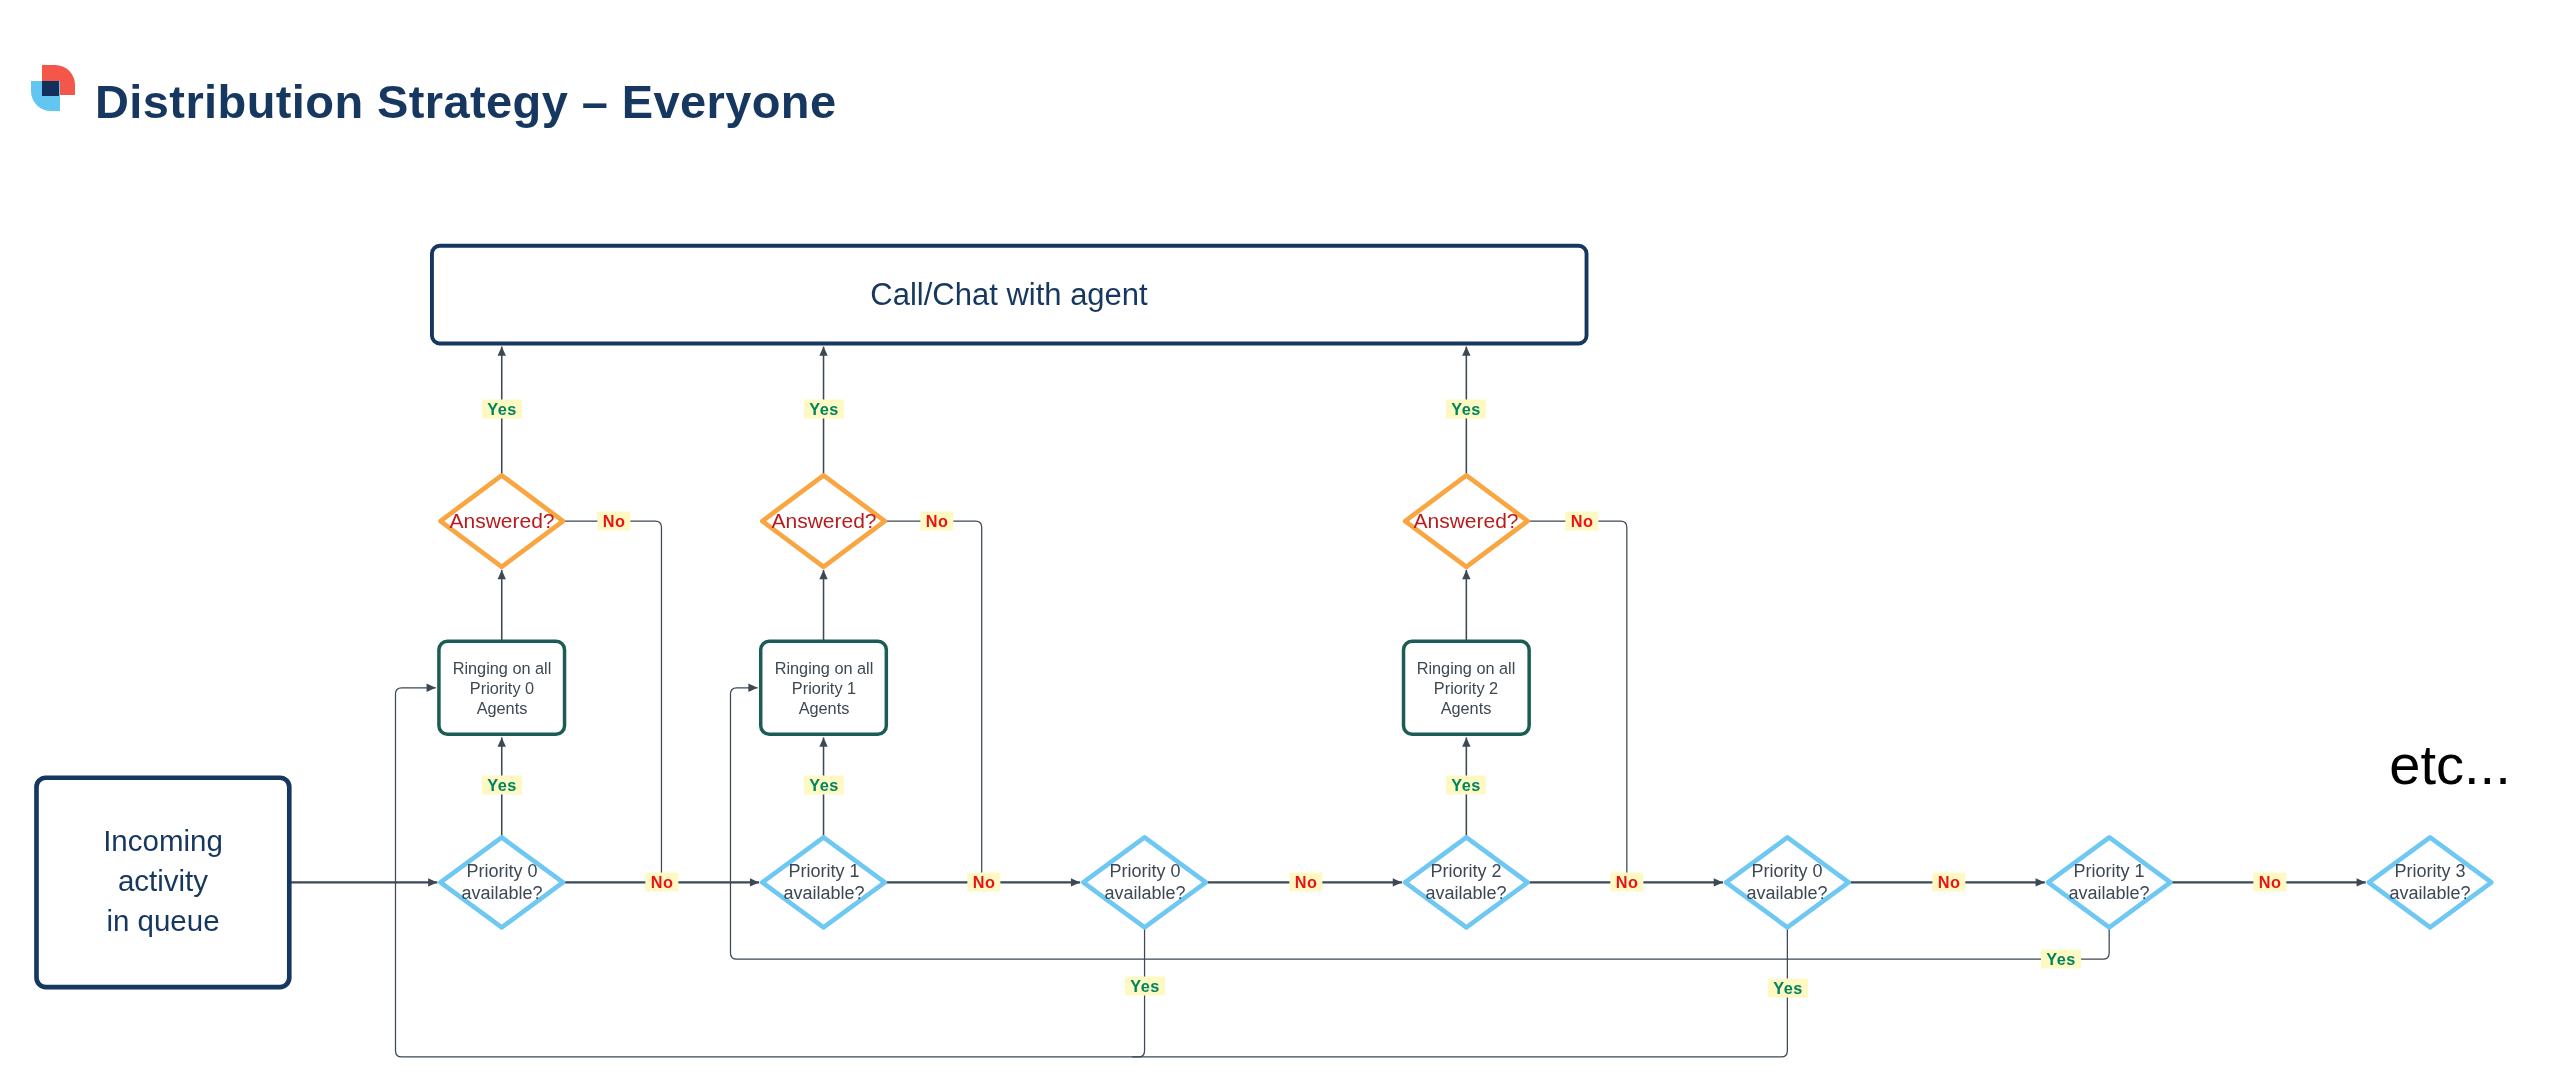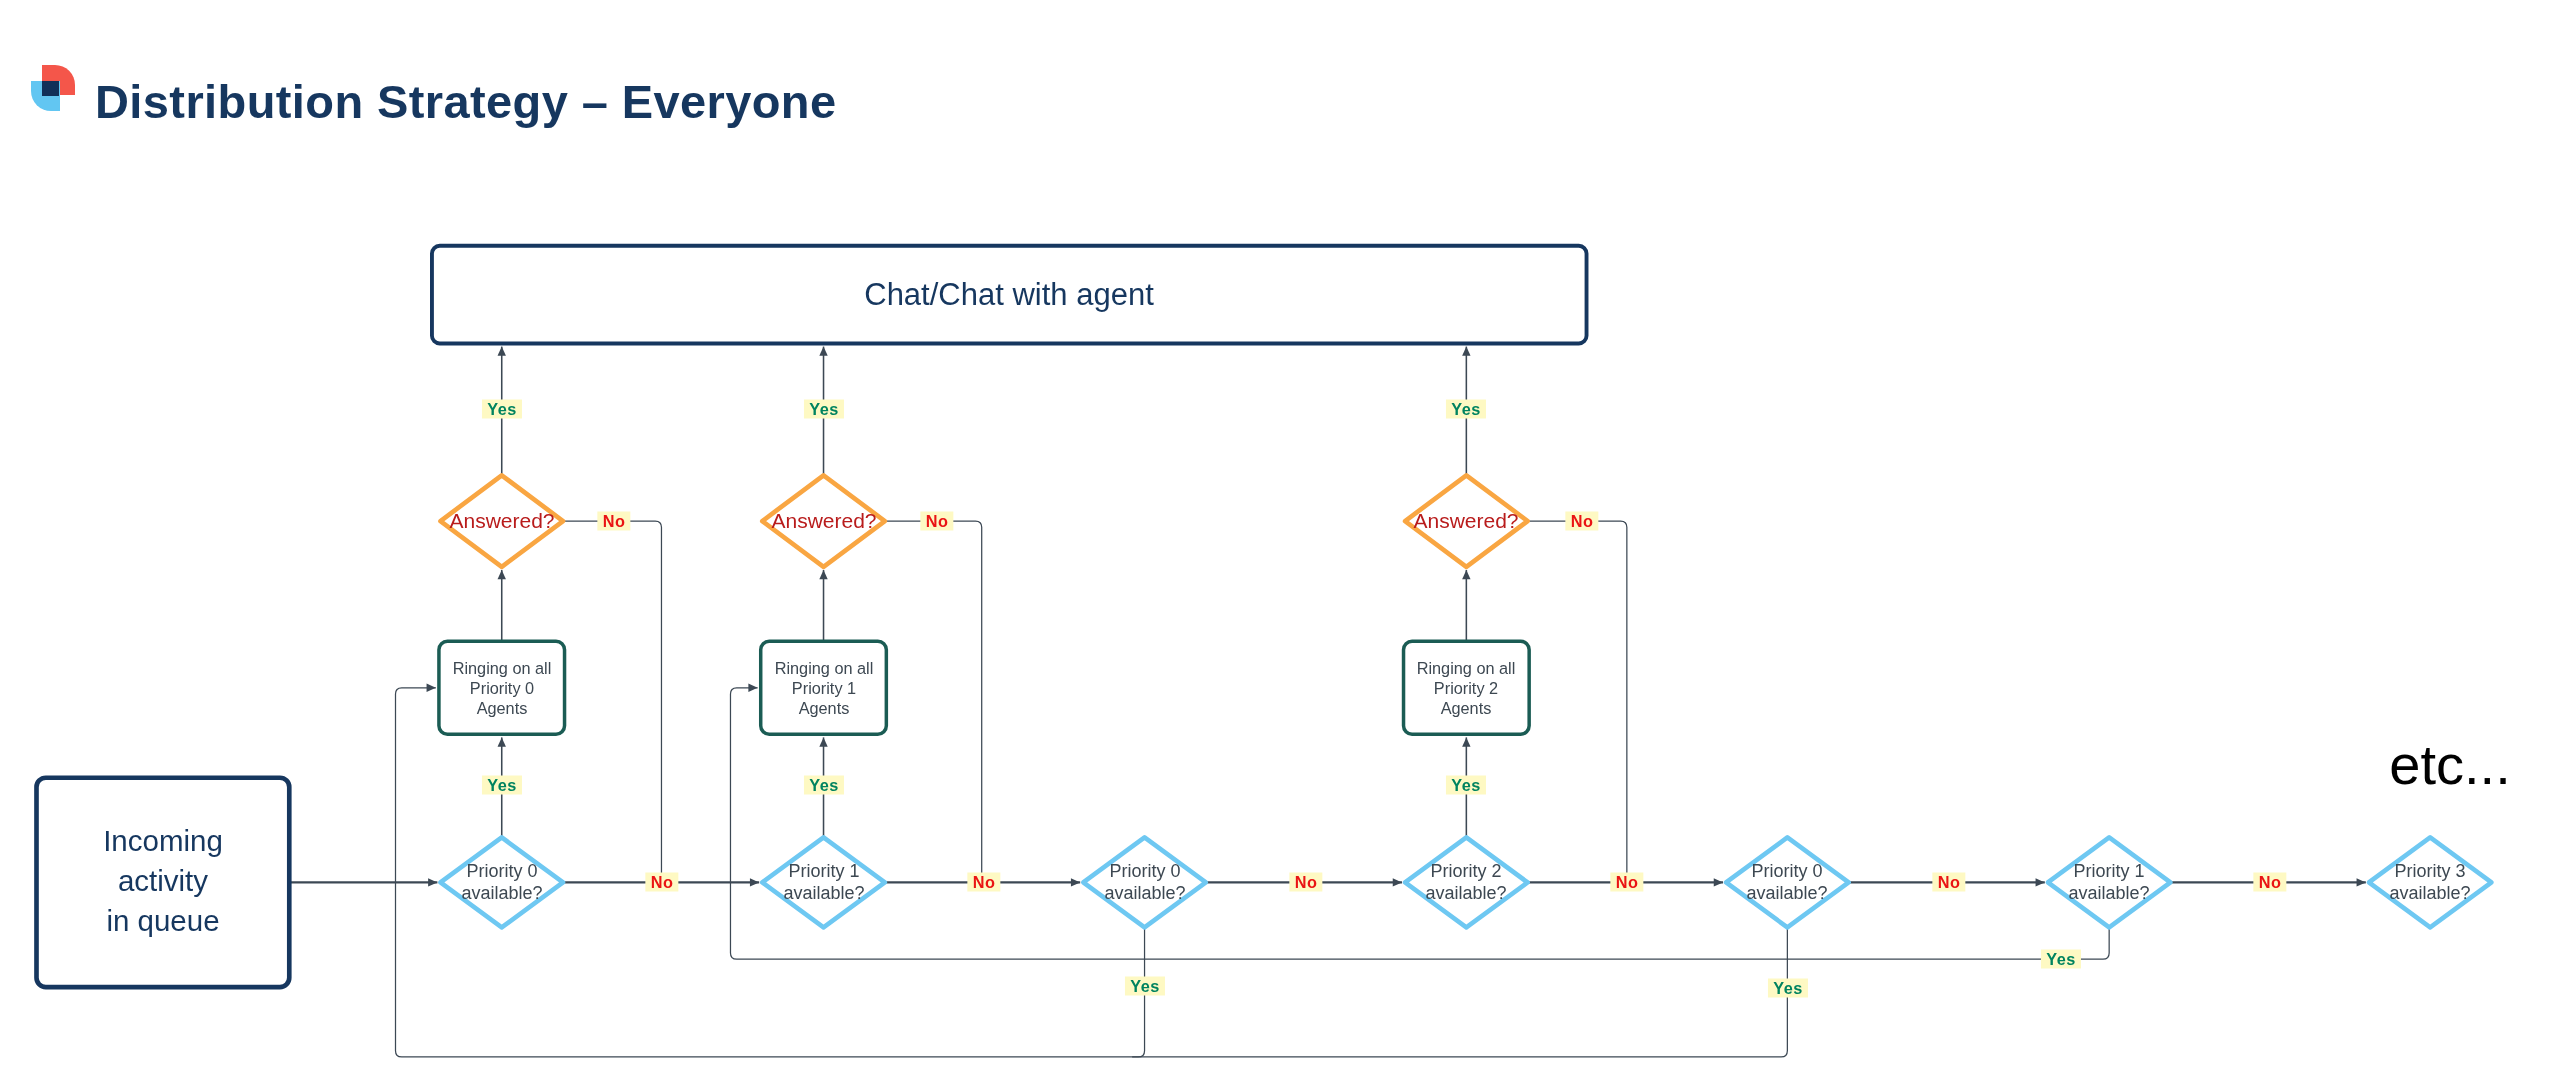--- a/index.html
+++ b/index.html
@@ -93,21 +93,21 @@
   </g>
 </svg>
 
 <div class="logo">
   <div class="red"></div>
   <div class="blue"></div>
   <div class="navy"></div>
 </div>
 <div class="page-title">Distribution Strategy – Everyone</div>
 
-<div class="lbl terminal-text" style="left:1009px;top:295px;">Chat/Chat with agent</div>
+<div class="lbl terminal-text" style="left:1009px;top:295px;">Call/Chat with agent</div>
 <div class="lbl start-text" style="left:163px;top:881px;">Incoming
 activity
 in queue</div>
 
 <div class="lbl answered-text" style="left:502px;top:521px;">Answered?</div>
 <div class="lbl answered-text" style="left:824px;top:521px;">Answered?</div>
 <div class="lbl answered-text" style="left:1466px;top:521px;">Answered?</div>
 
 <div class="lbl ringing-text" style="left:502px;top:688px;">Ringing on all
 Priority 0

